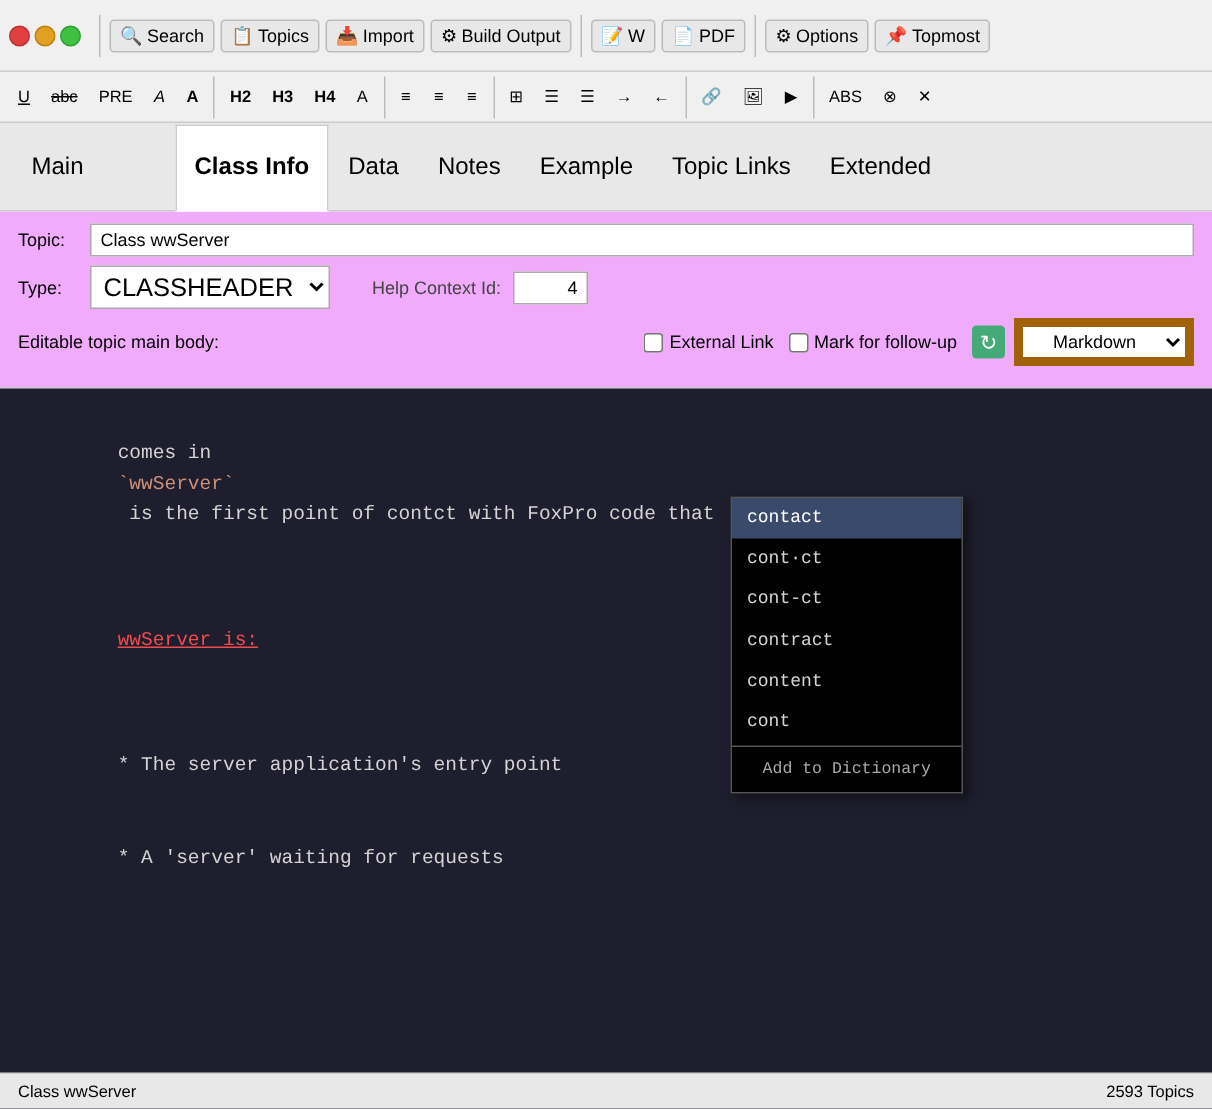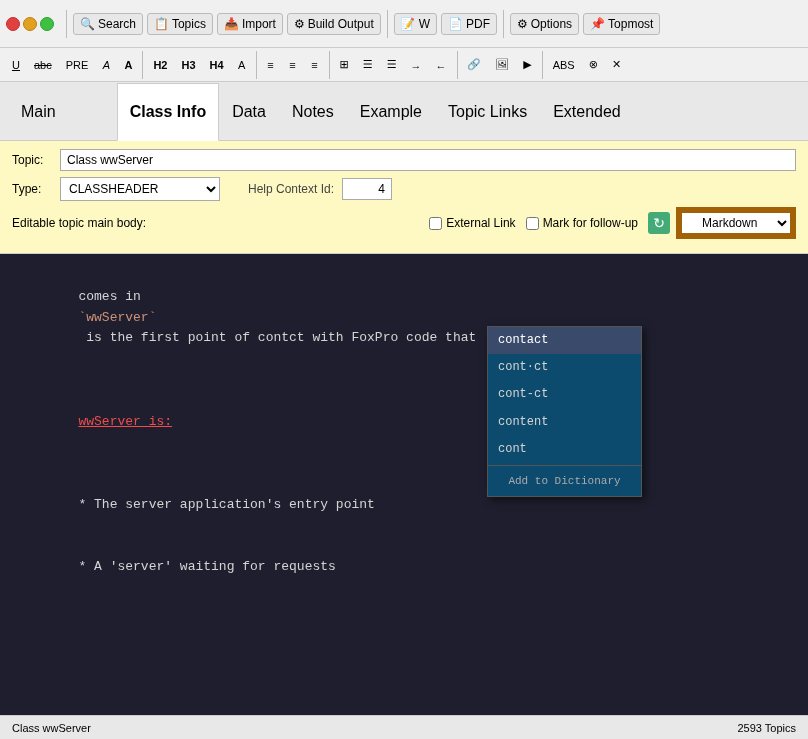--- a/index.html
+++ b/index.html
@@ -72,41 +72,41 @@
     .tab.active {
       background: white;
       border: 1px solid #ccc;
       border-bottom: 1px solid white;
       font-weight: bold;
       margin-left: 48px;
     }
 
     
     .form-area {
-      background: #fef9c3;
+      background: #f0abfc;
       padding: 8px 12px;
       border-bottom: 1px solid #ccc;
     }
     .form-row {
       display: flex;
       align-items: center;
       gap: 8px;
       margin-bottom: 6px;
     }
     .form-label { font-size: 12px; min-width: 40px; }
     .form-input {
       border: 1px solid #aaa;
       padding: 3px 6px;
       font-size: 12px;
       flex: 1;
     }
     .form-select {
       border: 1px solid #aaa;
       padding: 3px 4px;
-      font-size: 12px;
+      font-size: 17px;
       background: white;
     }
     .form-number {
       border: 1px solid #aaa;
       padding: 3px 6px;
       font-size: 12px;
       width: 50px;
       text-align: right;
     }
     .help-label { font-size: 12px; color: #444; margin-left: 20px; }
@@ -142,21 +142,21 @@
       overflow: hidden;
       position: relative;
       height: 380px;
     }
 
     
     .autocomplete {
       position: absolute;
       top: 72px;
       left: 487px;
-      background: #0c4a6e;
+      background: #000000;
       border: 1px solid #555;
       width: 155px;
       z-index: 100;
       box-shadow: 3px 3px 8px rgba(0,0,0,0.5);
     }
     .autocomplete-item {
       padding: 4px 10px;
       font-family: 'Courier New', monospace;
       font-size: 12px;
       color: #d4d4d4;
@@ -343,20 +343,21 @@
         <span class="code-normal">* A 'server' waiting for requests</span>
       </div>
       <div class="content-line">
         
       </div>
 
       <div class="autocomplete">
         <div class="autocomplete-item selected">contact</div>
         <div class="autocomplete-item">cont·ct</div>
         <div class="autocomplete-item">cont-ct</div>
+        <div class="autocomplete-item">contract</div>
         <div class="autocomplete-item">content</div>
         <div class="autocomplete-item">cont</div>
         <div class="autocomplete-divider"></div>
         <div class="autocomplete-adddict">Add to Dictionary</div>
       </div>
 
     </div>
 
     <div class="status-bar">
       <span>Class wwServer</span>

